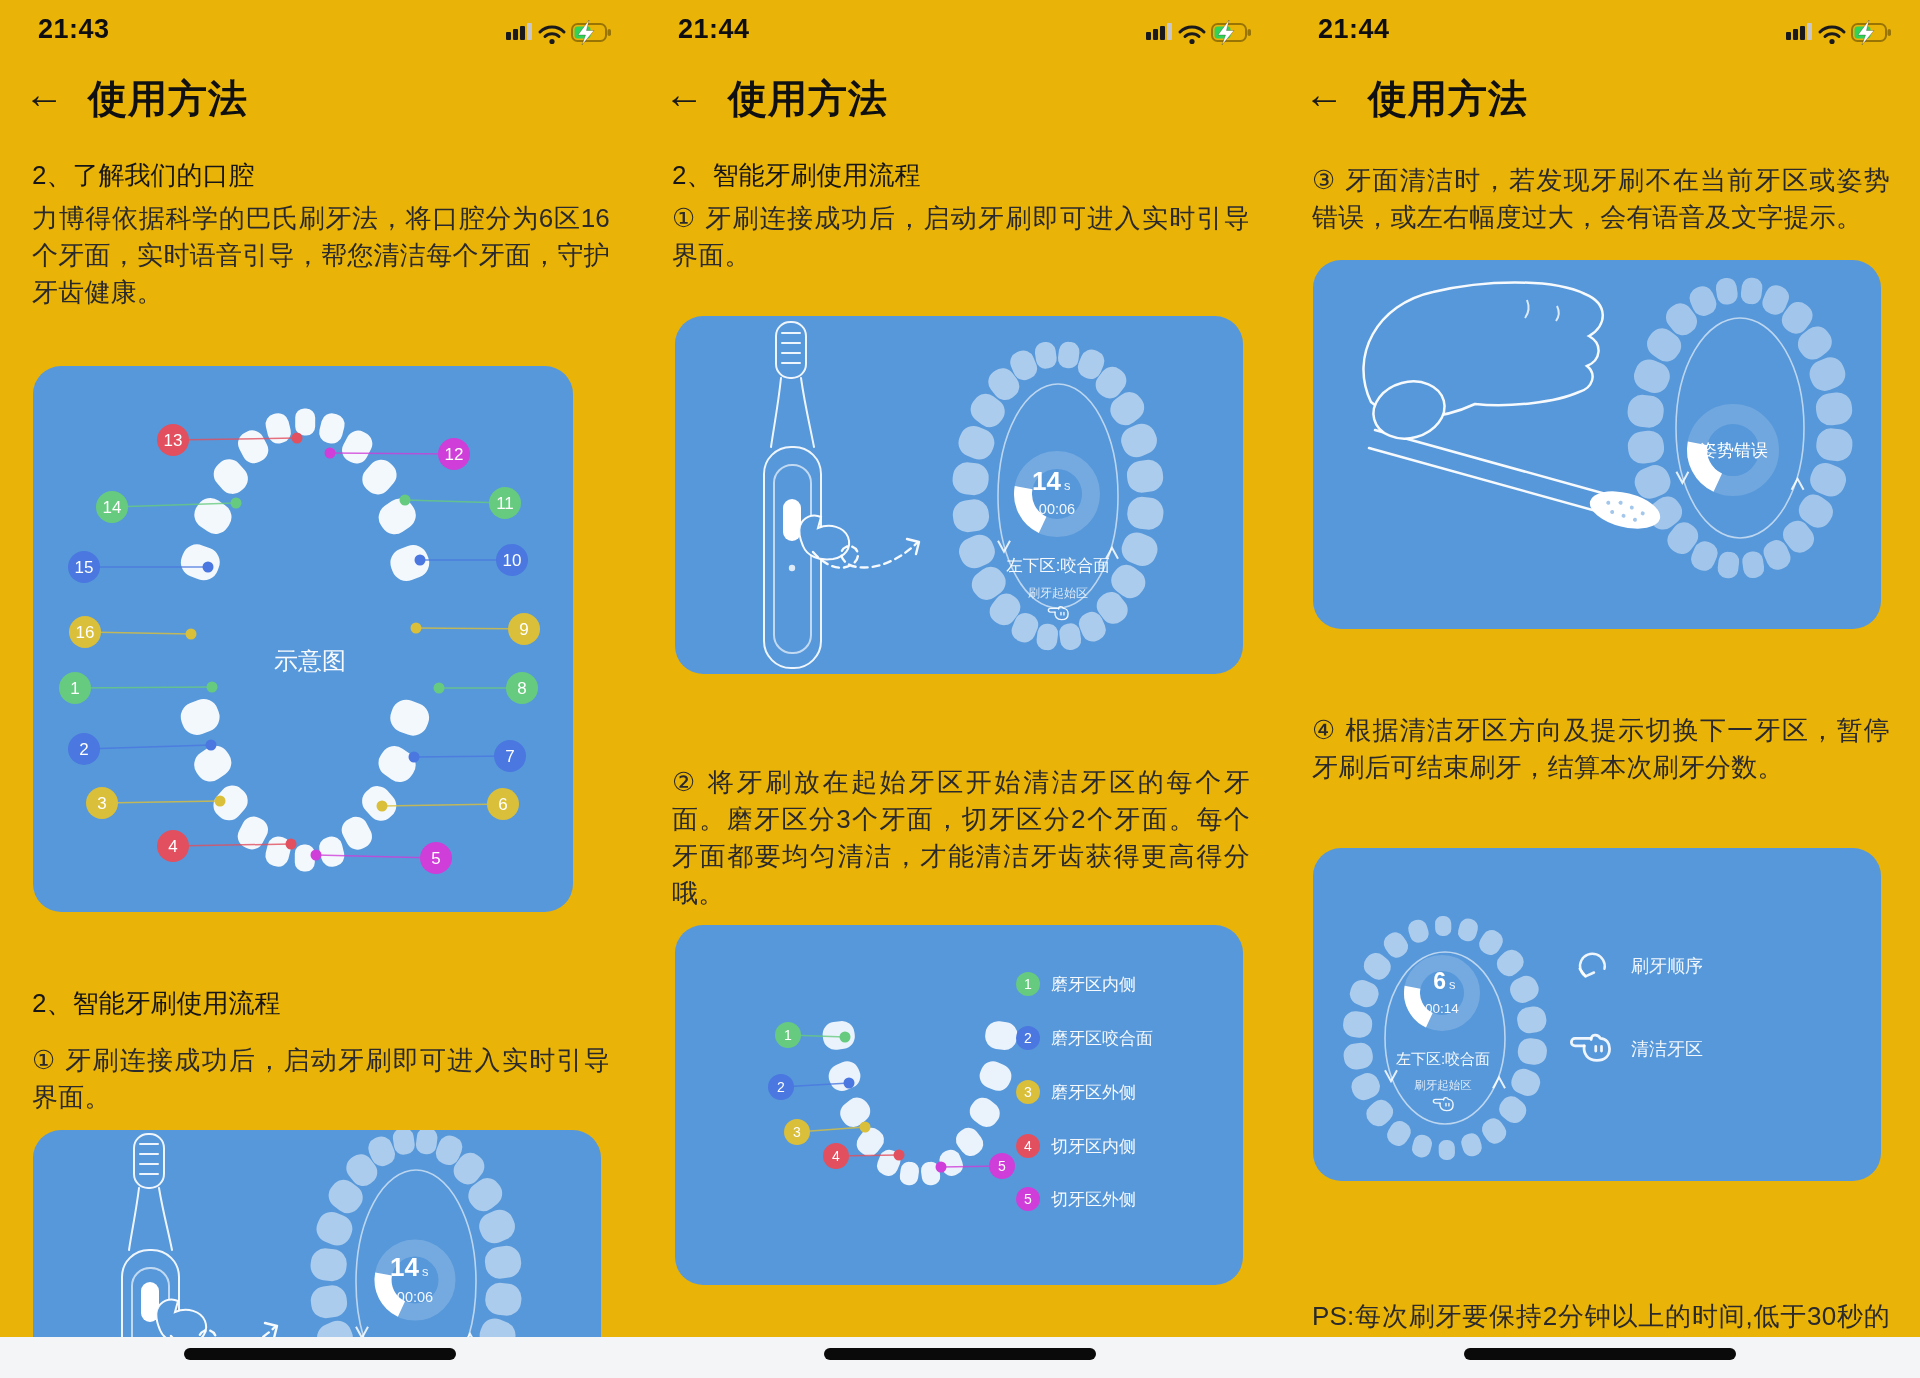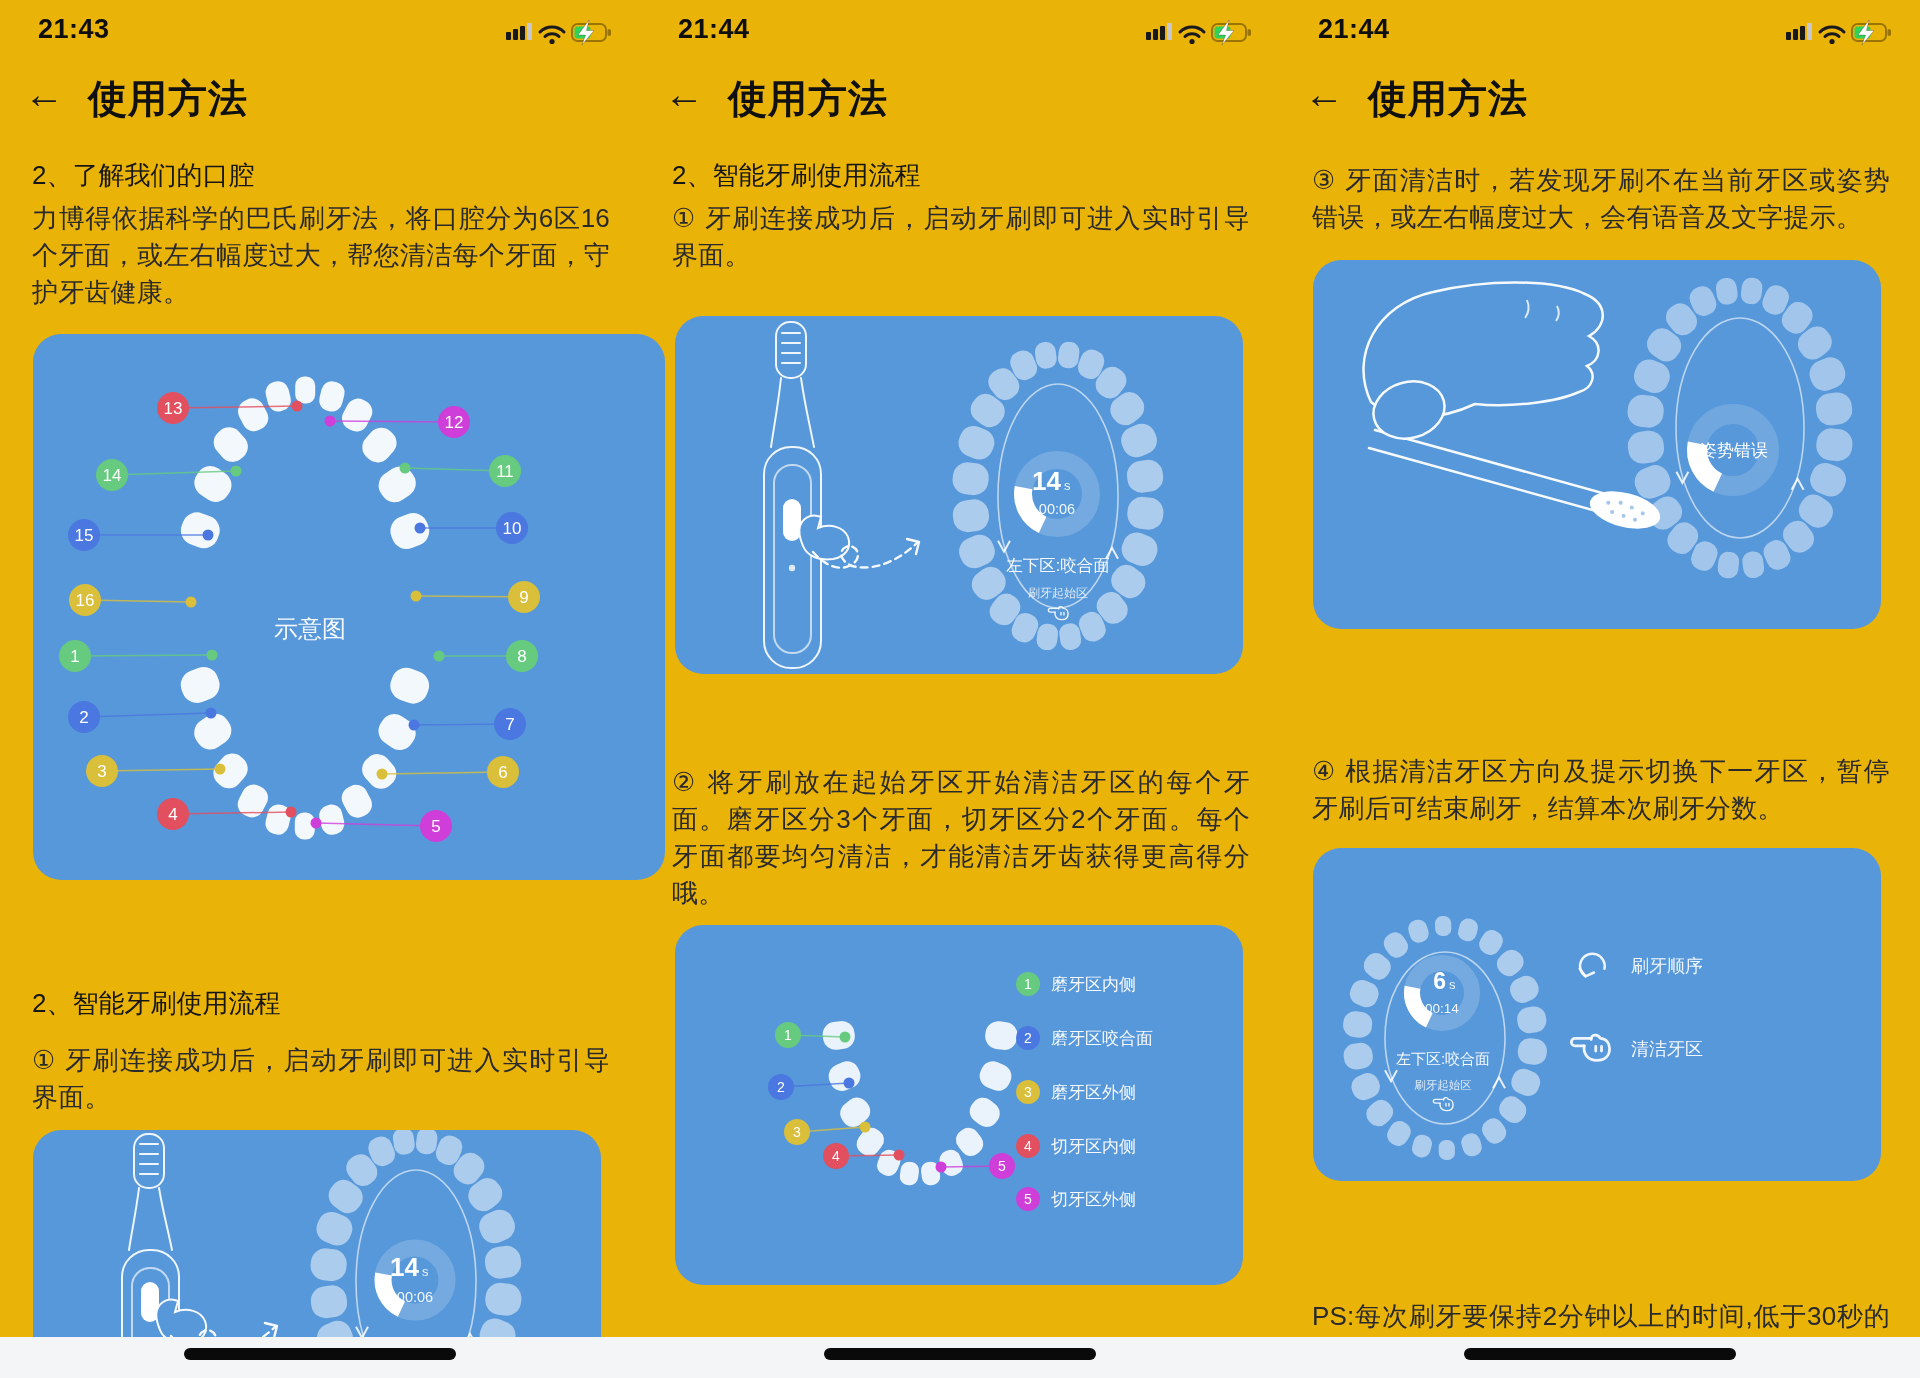--- a/index.html
+++ b/index.html
@@ -65,23 +65,23 @@
         <rect x="70" y="8" width="34" height="17" rx="5.5" fill="none" stroke="rgba(0,0,0,.35)" stroke-width="2"></rect>
         <rect x="105.5" y="13" width="3.5" height="7" rx="1.75" fill="rgba(0,0,0,.35)"></rect>
         <rect x="72.5" y="10.5" width="16" height="12" rx="3" fill="#32d158"></rect>
         <polygon points="87,4 76,19 83.5,19 80,29 92,14.5 84.5,14.5" fill="#ffffff" stroke="rgba(0,0,0,.3)" stroke-width="0.8"></polygon>
       </g>
     </svg>
     <div class="abs back" style="left:24px;top:74px">←</div>
     <div class="abs ttl" style="left:88px;top:72px">使用方法</div>
 
     <div class="abs hsec" style="left:32px;top:158px">2、了解我们的口腔</div>
-    <div class="abs para" style="left:32px;top:200px">力博得依据科学的巴氏刷牙法，将口腔分为6区16个牙面，或左右幅度过大，帮您清洁每个牙面，守护牙齿健康。</div>
-
-    <div class="abs panel" style="left:33px;top:334px;width:632px;height:546px">
+    <div class="abs para" style="left:32px;top:200px">力博得依据科学的巴氏刷牙法，将口腔分为6区16个牙面，实时语音引导，帮您清洁每个牙面，守护牙齿健康。</div>
+
+    <div class="abs panel" style="left:33px;top:366px;width:540px;height:546px">
       <svg id="svgA" width="568" height="546" viewBox="0 0 568 546">
         <g id="gA">
             <g>
               <rect x="-16.5" y="-19.1" width="33.1" height="38.2" rx="14.9" fill="#ffffff" fill-opacity="0.93" transform="translate(376.7 351.6) rotate(110.8)"></rect>
               <rect x="-15.8" y="-18.4" width="31.5" height="36.9" rx="14.2" fill="#ffffff" fill-opacity="0.93" transform="translate(364.1 398.1) rotate(124.7)"></rect>
               <rect x="-14.6" y="-17.5" width="29.3" height="34.9" rx="13.2" fill="#ffffff" fill-opacity="0.93" transform="translate(346.2 437.4) rotate(138.5)"></rect>
               <rect x="-13.2" y="-16.3" width="26.5" height="32.6" rx="11.9" fill="#ffffff" fill-opacity="0.93" transform="translate(323.9 467.2) rotate(152.4)"></rect>
               <rect x="-11.7" y="-14.9" width="23.3" height="29.9" rx="10.5" fill="#ffffff" fill-opacity="0.93" transform="translate(298.7 485.7) rotate(166.2)"></rect>
               <rect x="-10.0" y="-13.5" width="20.0" height="27.0" rx="9.0" fill="#ffffff" fill-opacity="0.93" transform="translate(271.8 492.0) rotate(180.1)"></rect>
               <rect x="-11.7" y="-14.9" width="23.4" height="29.9" rx="10.5" fill="#ffffff" fill-opacity="0.93" transform="translate(245.1 485.6) rotate(193.9)"></rect>
@@ -500,21 +500,21 @@
             <circle cx="12" cy="7" r="2" fill="#5798da" opacity=".55"></circle>
           </g>
           <path d="M58 142 C36 96 64 44 120 32 C170 20 238 18 272 34 C296 44 294 66 276 76 C290 84 288 100 274 106 C284 114 280 128 266 132 C244 142 196 148 162 144 C132 158 86 166 58 142 Z" fill="#5798da" stroke="rgba(255,255,255,.95)" stroke-width="2.5"></path>
           <ellipse cx="96" cy="150" rx="36" ry="28" transform="rotate(-15 96 150)" fill="#5798da" stroke="rgba(255,255,255,.95)" stroke-width="2.5"></ellipse>
           <path d="M214 40 q4 10 -2 18 M244 46 q4 8 -1 15" fill="none" stroke="rgba(255,255,255,.8)" stroke-width="2"></path>
         </g>
         <text x="421" y="196" text-anchor="middle" font-size="17" fill="#ffffff">姿势错误</text>
       </svg>
     </div>
 
-    <div class="abs para" style="left:32px;top:753px">④ 根据清洁牙区方向及提示切换下一牙区，暂停牙刷后可结束刷牙，结算本次刷牙分数。</div>
+    <div class="abs para" style="left:32px;top:712px">④ 根据清洁牙区方向及提示切换下一牙区，暂停牙刷后可结束刷牙，结算本次刷牙分数。</div>
 
     <div class="abs panel" style="left:33px;top:848px;width:568px;height:333px">
       <svg id="svgF" width="568" height="333" viewBox="0 0 568 333">
         <g id="gF">
             <g>
               <rect x="-13.0" y="-14.5" width="25.9" height="28.9" rx="11.7" fill="#ffffff" fill-opacity="0.5" transform="translate(219.3 203.6) rotate(97.0)"></rect>
               <rect x="-12.6" y="-14.1" width="25.2" height="28.3" rx="11.3" fill="#ffffff" fill-opacity="0.5" transform="translate(212.8 234.4) rotate(113.4)"></rect>
               <rect x="-11.8" y="-13.5" width="23.7" height="26.9" rx="10.7" fill="#ffffff" fill-opacity="0.5" transform="translate(199.7 261.6) rotate(129.7)"></rect>
               <rect x="-10.8" y="-12.5" width="21.6" height="25.0" rx="9.7" fill="#ffffff" fill-opacity="0.5" transform="translate(181.1 283.0) rotate(146.1)"></rect>
               <rect x="-9.5" y="-11.4" width="19.0" height="22.7" rx="8.6" fill="#ffffff" fill-opacity="0.5" transform="translate(158.5 296.8) rotate(162.5)"></rect>

